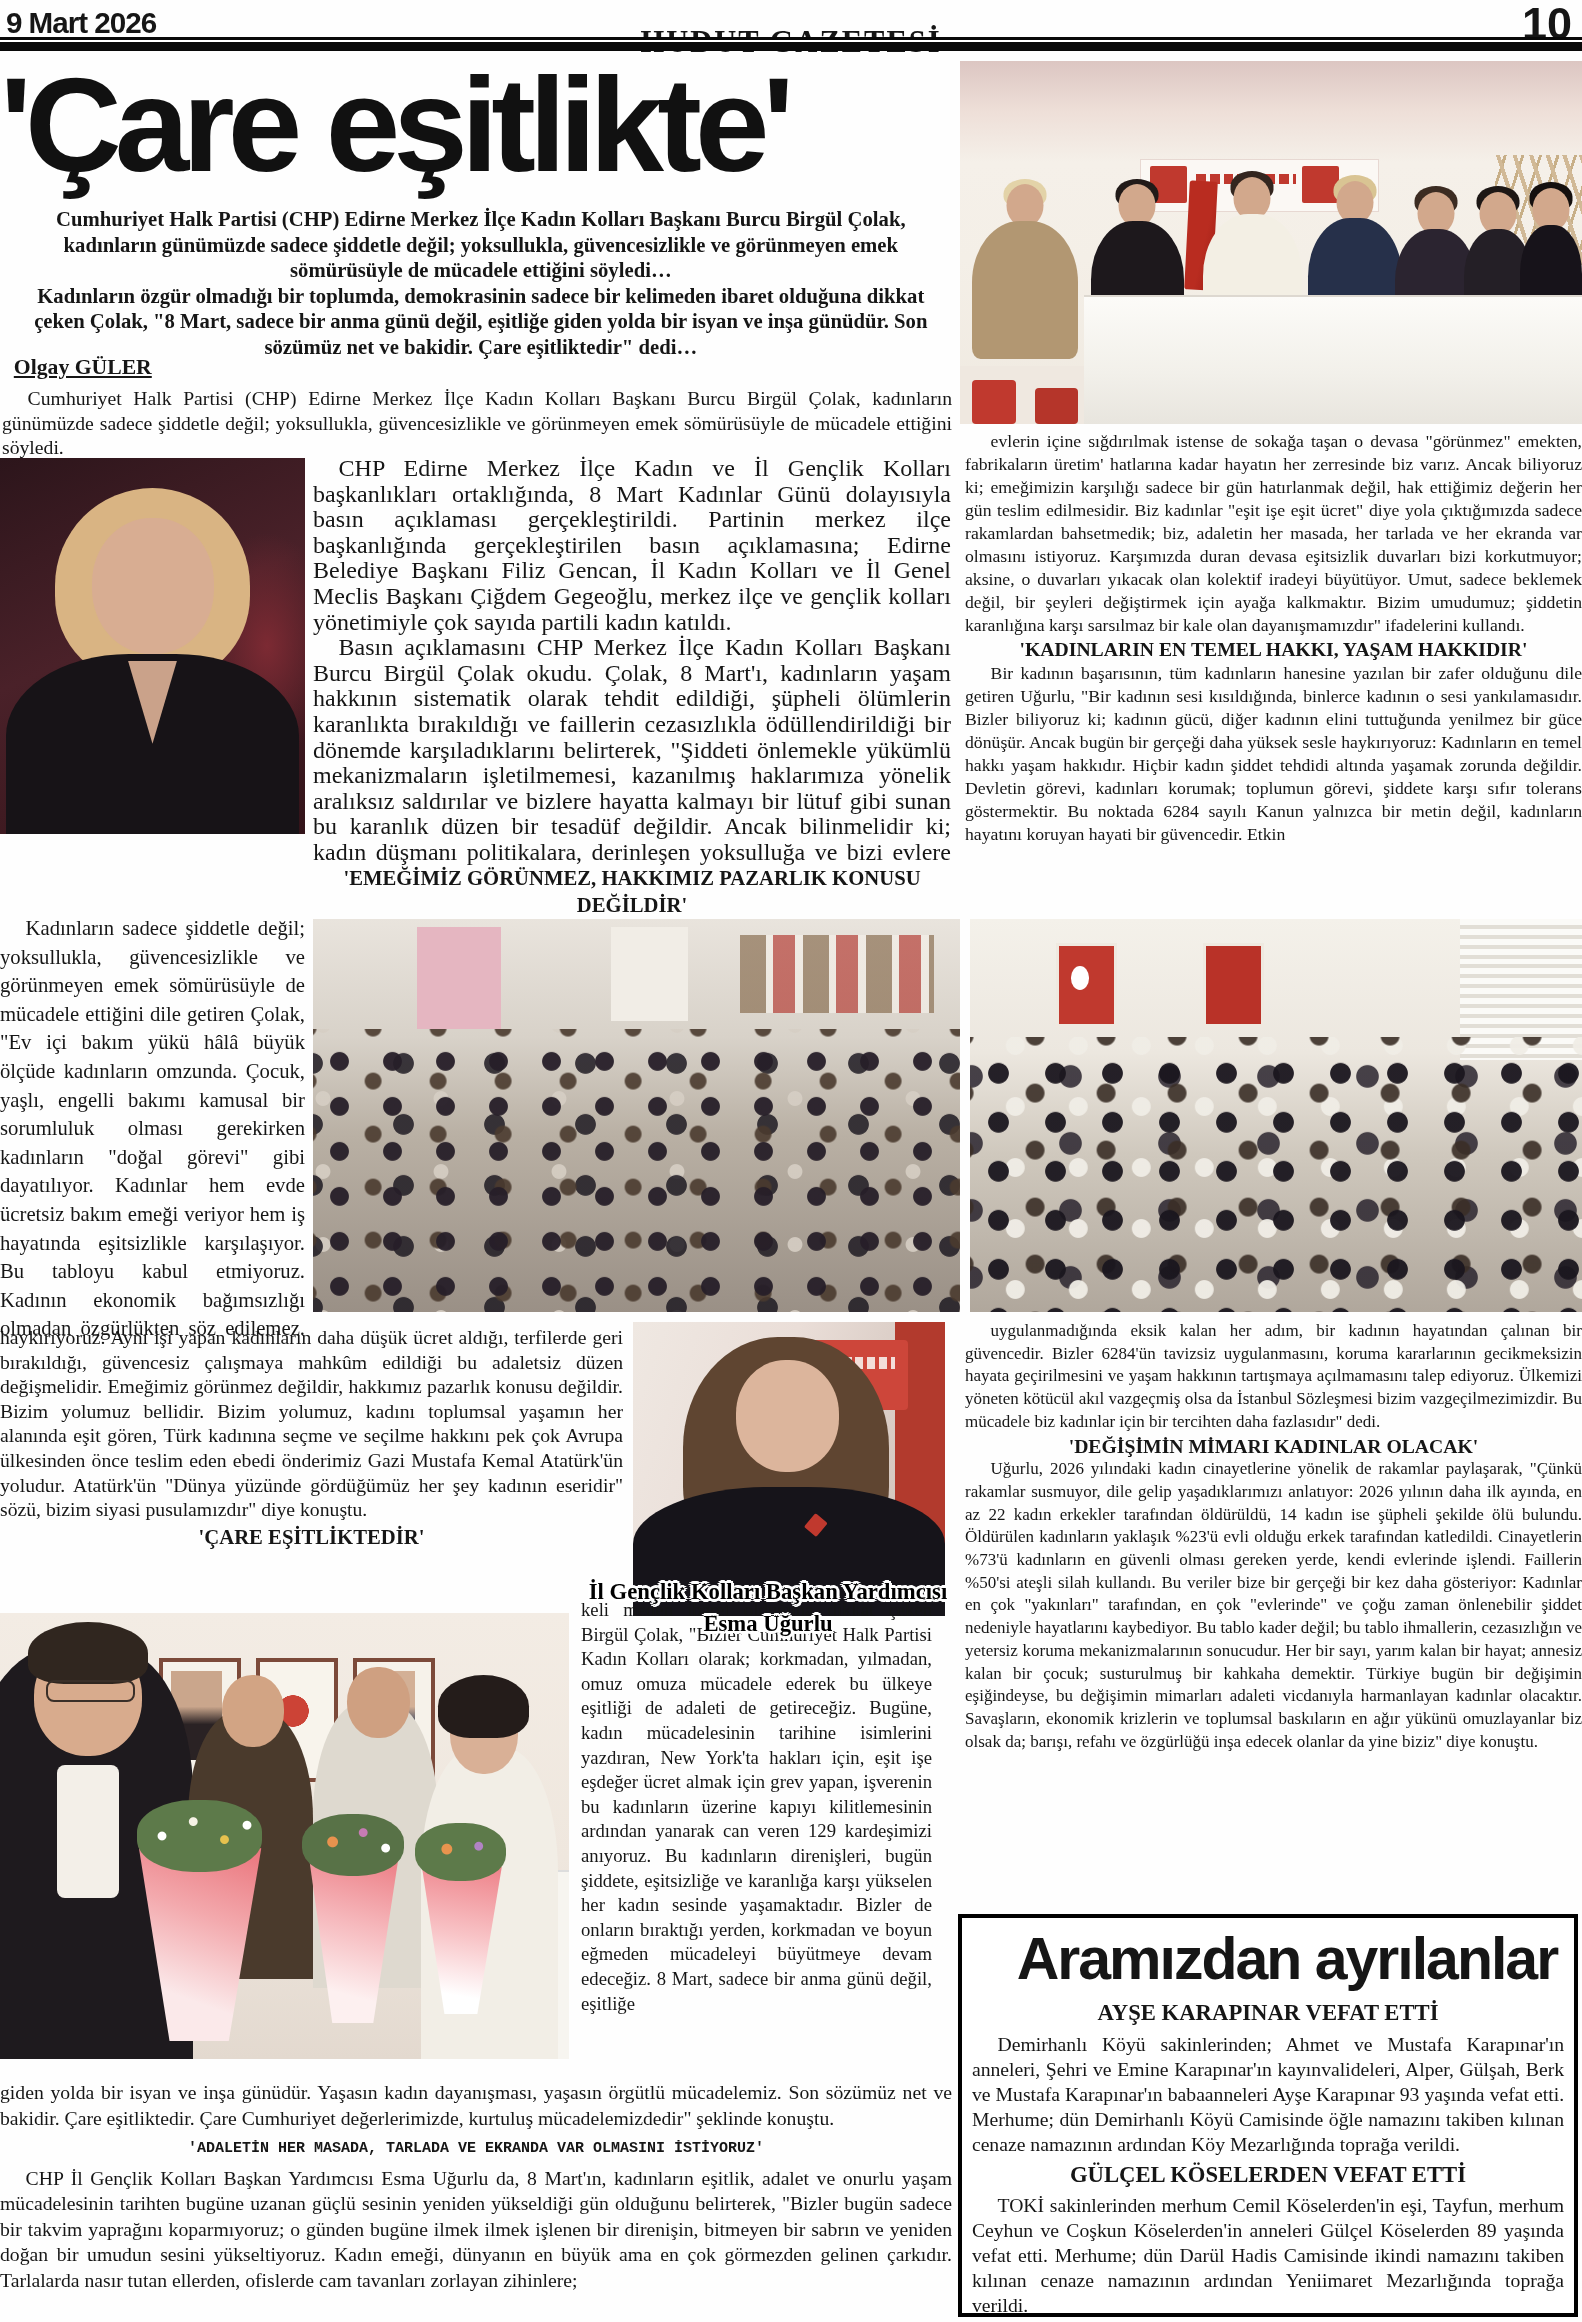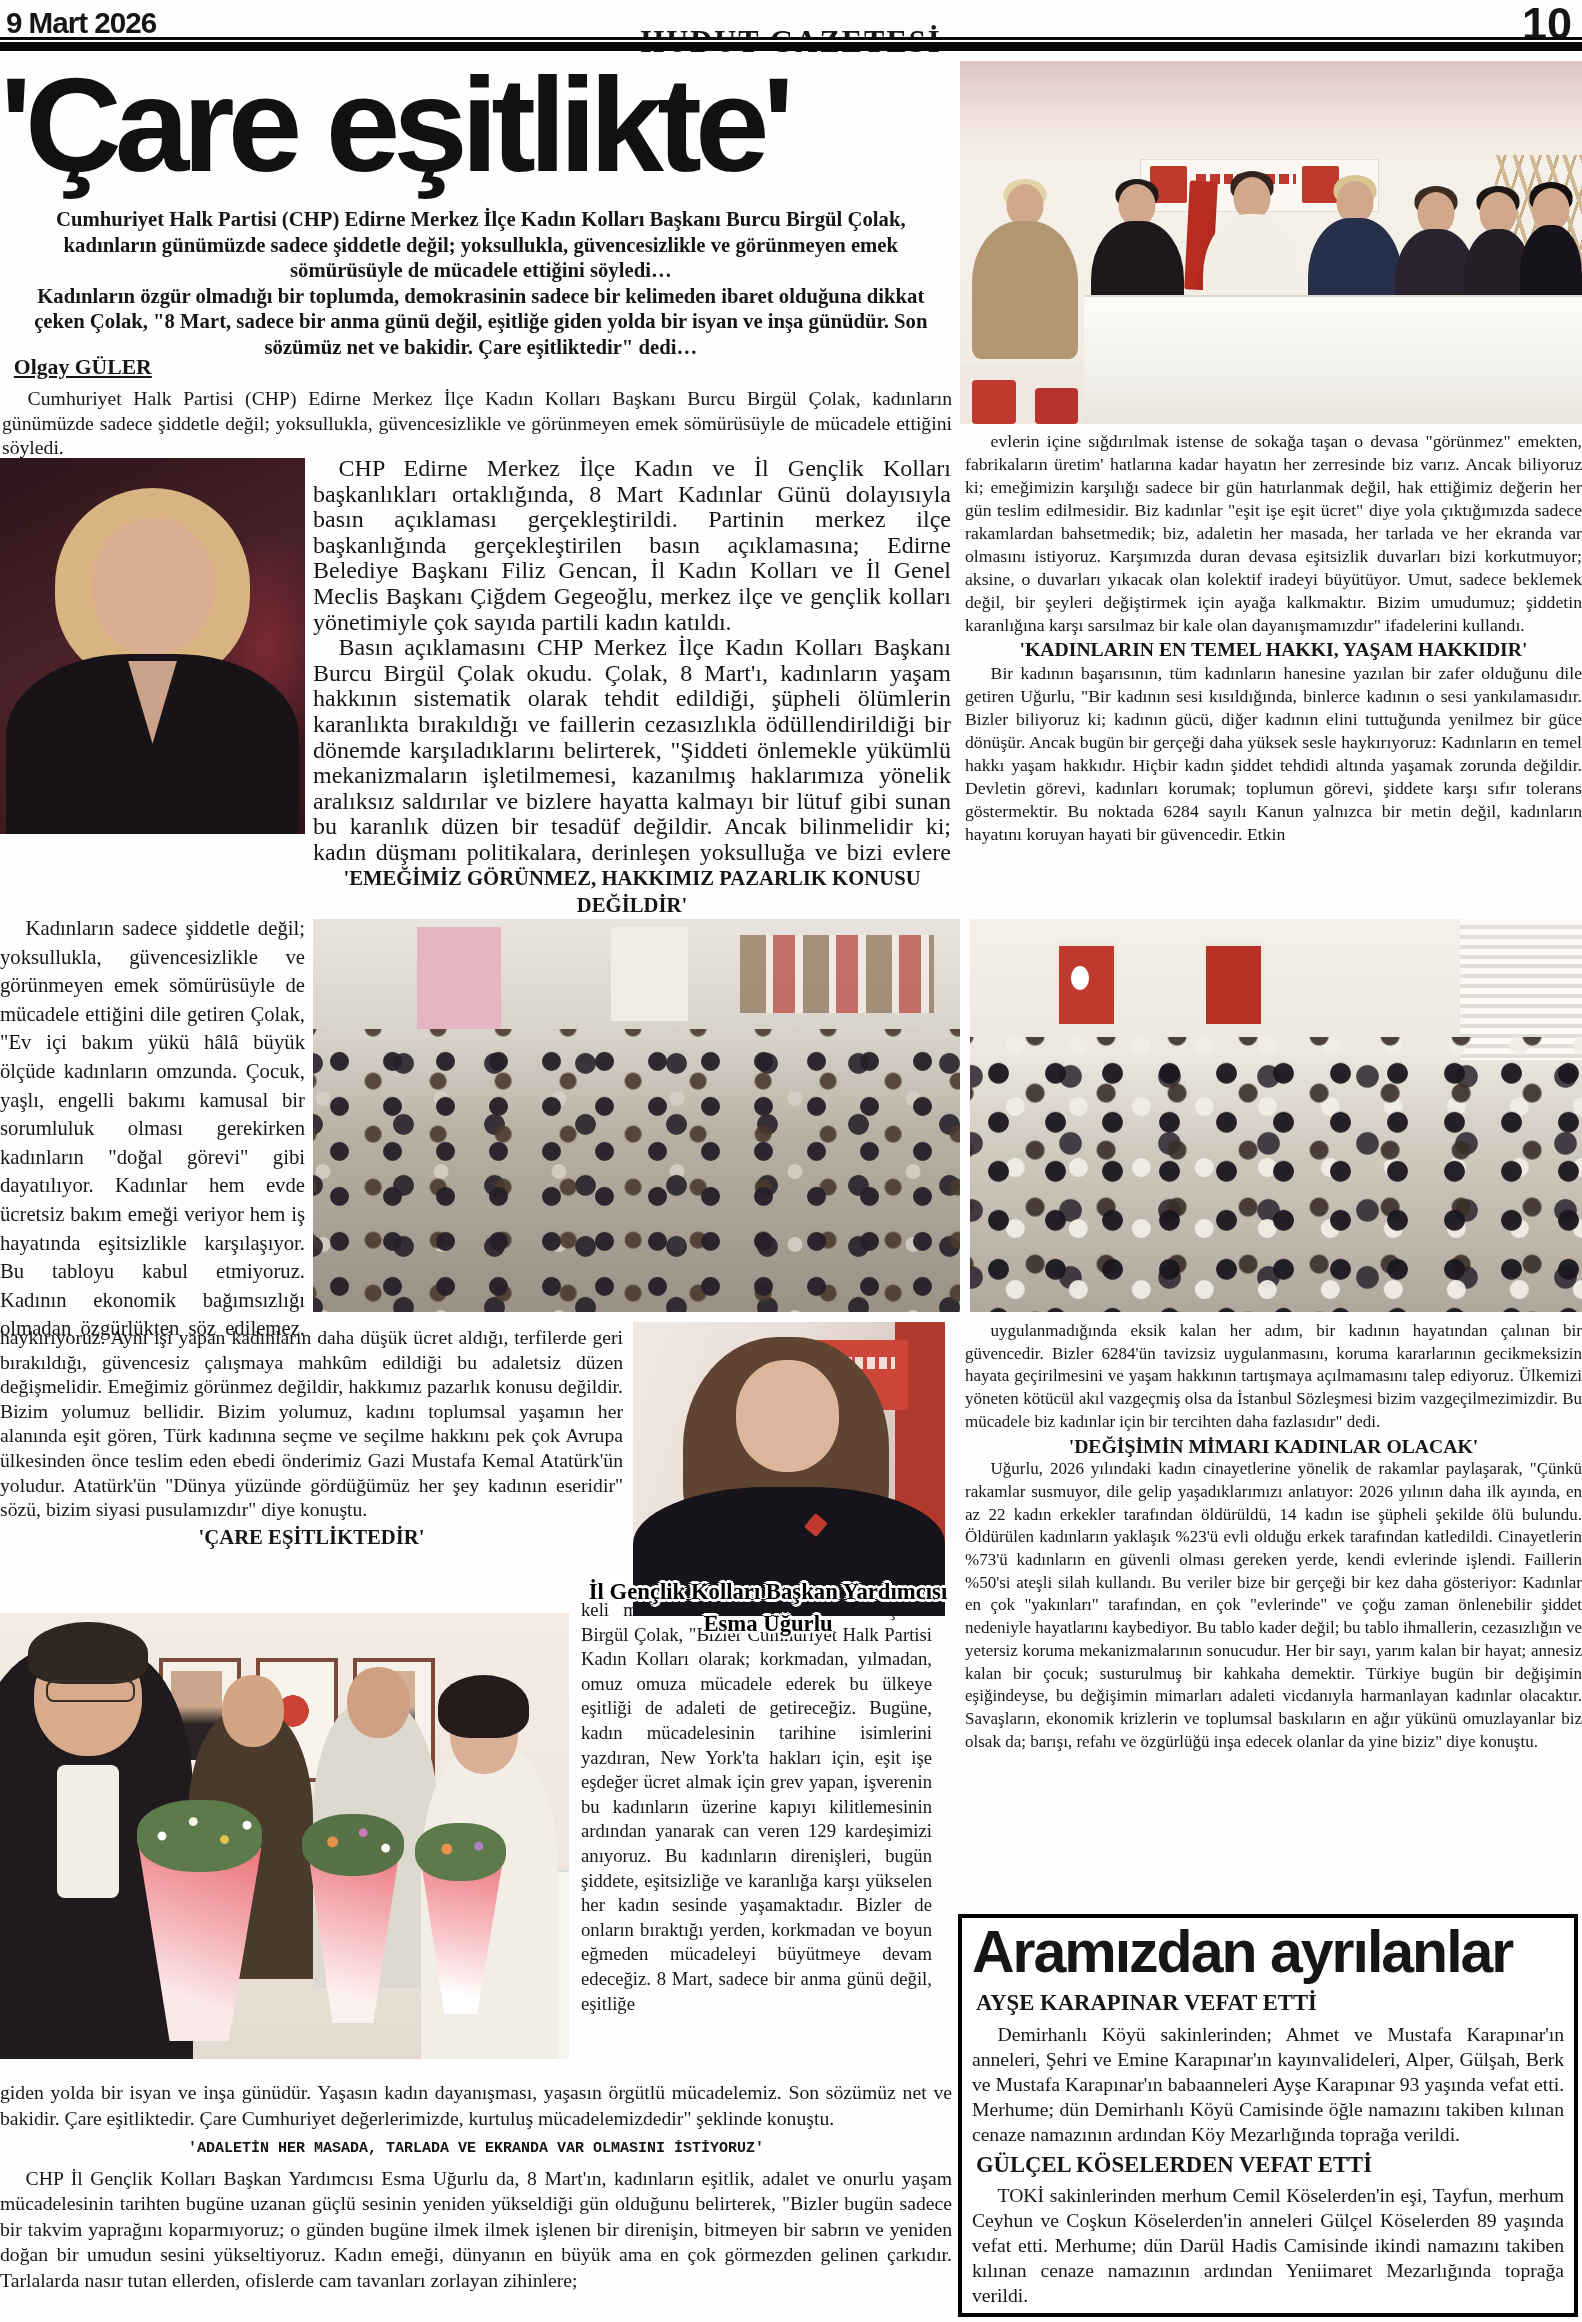--- a/index.html
+++ b/index.html
@@ -34,22 +34,22 @@
   .bottomwide{left:0;top:2080px;width:952px;font-size:19.7px;line-height:25.6px;}
   .bottomwide h3{margin:4.9px 0 3.9px 0;font-size:15px;font-family:Liberation Mono, monospace;}
   
   .cap{position:absolute;text-align:center;font-weight:bold;font-family:"Liberation Serif",serif;}
   .cap-burcu{left:0;top:840px;width:305px;font-size:21.7px;line-height:31.5px;}
   .cap-esma{left:579px;top:1576px;width:378px;font-size:22.7px;line-height:31.5px;z-index:6;color:#000000;
      text-shadow:-2px -2px 0 #fff,2px -2px 0 #fff,-2px 2px 0 #fff,2px 2px 0 #fff,0 -3px 0 #fff,0 3px 0 #fff,-3px 0 0 #fff,3px 0 0 #fff;}
   
   .obitbox{left:958px;top:1914px;width:620px;height:403px;border:4.9px solid #000;box-sizing:border-box;
            padding:2px 9.9px;background:#fff;overflow:hidden;}
-  .obit-title{text-align:left;font:bold 59px/65px "Liberation Sans",sans-serif;letter-spacing:-2px;margin:0;}
-  .obit-sub{text-align:left;font:bold 22.7px/28.6px "Liberation Serif",serif;margin:4px;}
+  .obit-title{text-align:right;font:bold 59px/65px "Liberation Sans",sans-serif;letter-spacing:-2px;margin:7px;}
+  .obit-sub{text-align:center;font:bold 22.7px/28.6px "Liberation Serif",serif;margin:4px;}
   .obit-body{margin:0;text-indent:25.6px;text-align:justify;font-size:19.7px;line-height:25px;}
   
   .photo{position:absolute;overflow:hidden;background:#d8d2ca;}
   .ph{position:absolute;}
   .p-top{left:960px;top:61px;width:622px;height:363px;}
   .p-burcu{left:0;top:458px;width:305px;height:376px;}
   .p-crowdA{left:313px;top:919px;width:647px;height:393px;}
   .p-crowdB{left:970px;top:919px;width:612px;height:393px;}
   .p-esma{left:633px;top:1322px;width:312px;height:294px;}
   .p-flowers{left:0;top:1613px;width:569px;height:446px;}

